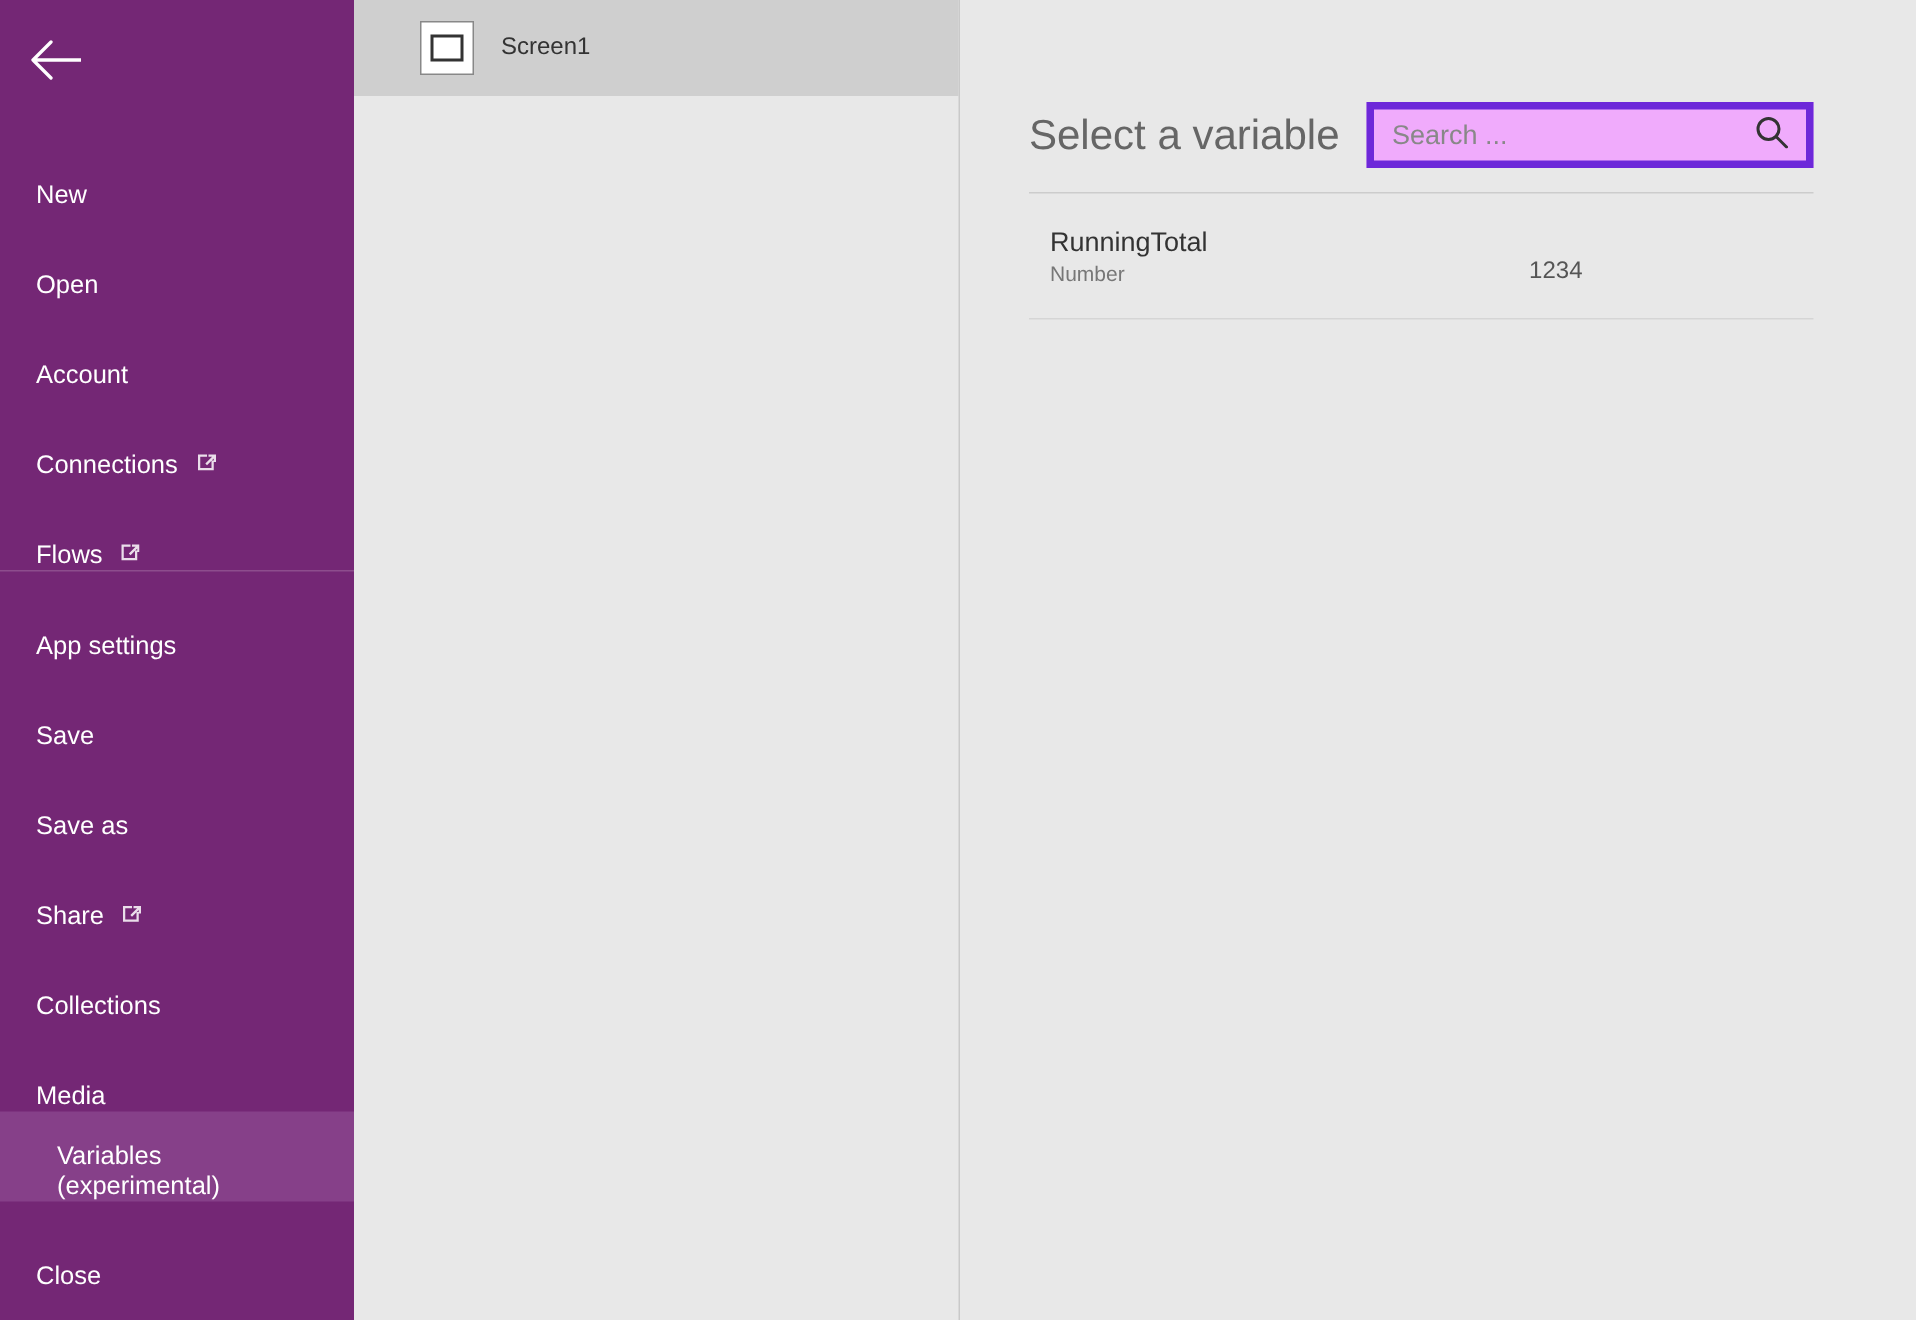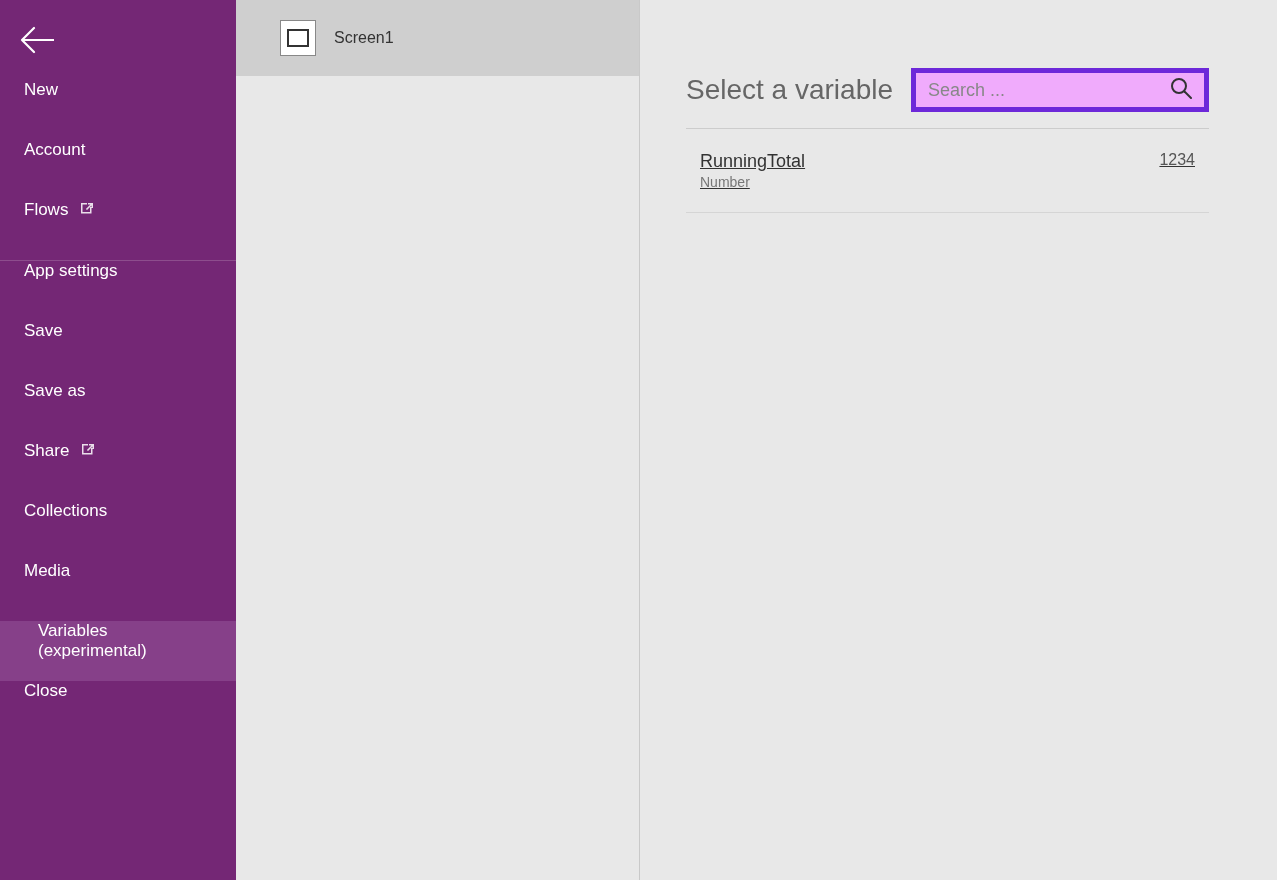--- a/index.html
+++ b/index.html
@@ -24,21 +24,21 @@
       height: 80px;
       display: flex;
       align-items: center;
       padding-left: 20px;
     }
     .back-arrow svg { display: block; }
     .nav-item {
       padding: 0 24px;
       height: 60px;
       display: flex;
-      align-items: flex-start;
+      align-items: flex-end;
       font-size: 17px;
       font-weight: 300;
       cursor: pointer;
       color: #fff;
     }
     .nav-item .ext-icon { margin-left: 10px; opacity: 0.85; }
     .divider {
       height: 1px;
       background: rgba(255,255,255,0.18);
     }
@@ -54,21 +54,21 @@
     }
     .mid-header {
       padding: 50px 0 36px 44px;
     }
     .mid-header h1 {
       font-size: 36px;
       font-weight: 300;
       color: #333;
     }
     .screen-row {
-      height: 76px;
+      height: 64px;
       background: #cfcfcf;
       display: flex;
       align-items: center;
       padding-left: 44px;
     }
     .screen-thumb {
       width: 36px;
       height: 36px;
       background: #fff;
       border: 1px solid #888;
@@ -120,47 +120,57 @@
       border: none;
       outline: none;
       font-size: 18px;
       font-family: inherit;
       color: #333;
       background: transparent;
     }
     .search-box input::placeholder { color: #888; }
     .var-row {
       display: flex;
-      align-items: flex-start;
+      align-items: flex-end;
       justify-content: space-between;
       padding: 22px 14px;
       border-bottom: 1px solid #d5d5d5;
-      text-decoration: underline;
     }
     .var-left { display: flex; flex-direction: column; }
     .var-name { font-size: 18px; color: #333; }
     .var-type { font-size: 14px; color: #777; margin-top: 2px; }
-    .var-value { font-size: 16px; color: #555; }
+    .var-value { font-size: 16px; color: #555; margin-right: 140px;}
   </style>
 </head>
 <body>
 
 <div class="sidebar">
   <div class="back-area">
     <span class="back-arrow">
       <svg width="34" height="28" viewBox="0 0 34 28">
         <path d="M14 2 L2 14 L14 26 M2 14 L34 14" stroke="#fff" stroke-width="2.2" fill="none" stroke-linecap="round" stroke-linejoin="round"></path>
       </svg>
     </span>
   </div>
   <div class="nav-item">
     <span>New</span>
   </div>
   <div class="nav-item">
+    <span>Open</span>
+  </div>
+  <div class="nav-item">
     <span>Account</span>
+  </div>
+  <div class="nav-item">
+    <span>Connections</span>
+    <span class="ext-icon">
+      <svg width="15" height="15" viewBox="0 0 15 15">
+          <path d="M3 3h6v1.5H4.5V12H12V7h1.5v6.5H3V3zm7 0h5v5h-1.5V5.6L9 10.1 7.9 9 12.4 4.5H10V3z" fill="#fff"></path>
+        </svg>
+    </span>
   </div>
   <div class="nav-item">
     <span>Flows</span>
     <span class="ext-icon">
       <svg width="15" height="15" viewBox="0 0 15 15">
           <path d="M3 3h6v1.5H4.5V12H12V7h1.5v6.5H3V3zm7 0h5v5h-1.5V5.6L9 10.1 7.9 9 12.4 4.5H10V3z" fill="#fff"></path>
         </svg>
     </span>
   </div>
   <div class="divider"></div>

